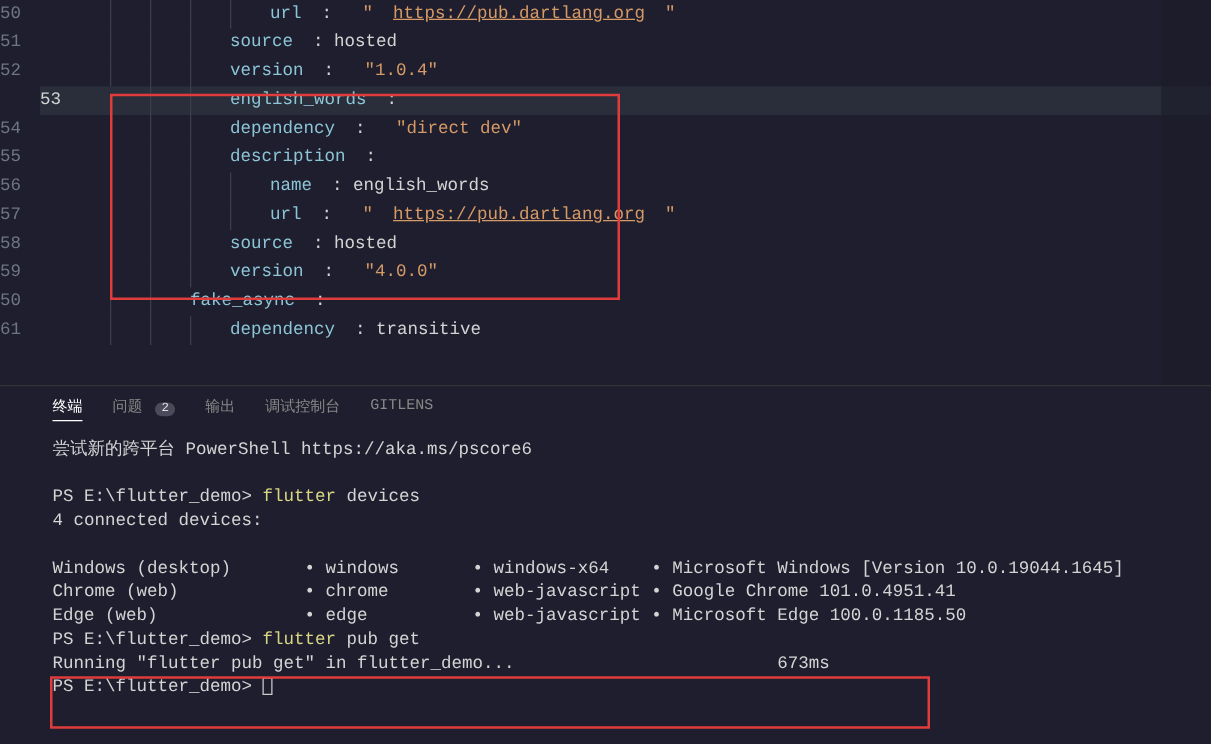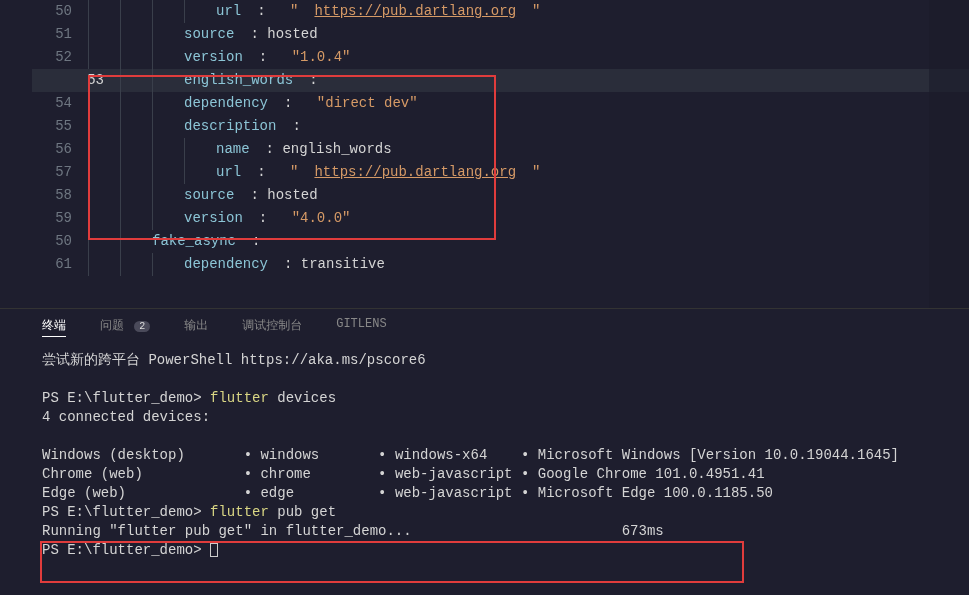--- a/index.html
+++ b/index.html
@@ -20,21 +20,20 @@
     overflow: hidden;
   }
   .code-line {
     display: flex;
     height: 23px;
     line-height: 23px;
     white-space: pre;
   }
   .gutter {
     width: 88px;
-    text-align: right;
     padding-right: 16px;
     color: #6e7681;
     user-select: none;
   }
   .gutter.active { color: #d4d4d4; }
   .indent-guide {
     display: inline-block;
     width: 1px;
     height: 23px;
     background: #3a3f4b;
@@ -67,21 +66,21 @@
     position: absolute;
     top: 0;
     right: 0;
     width: 40px;
     height: 308px;
     background: #1b1b29;
     opacity: 0.6;
   }
   .panel-tabs {
     display: flex;
-    gap: 34px;
+    gap: 24px;
     padding: 6px 42px;
     background: #1e1e2e;
     border-top: 1px solid #333;
     font-size: 12px;
     color: #888;
   }
   .panel-tab { cursor: pointer; padding: 2px 0; }
   .panel-tab.active {
     color: #fff;
     border-bottom: 1px solid #fff;

